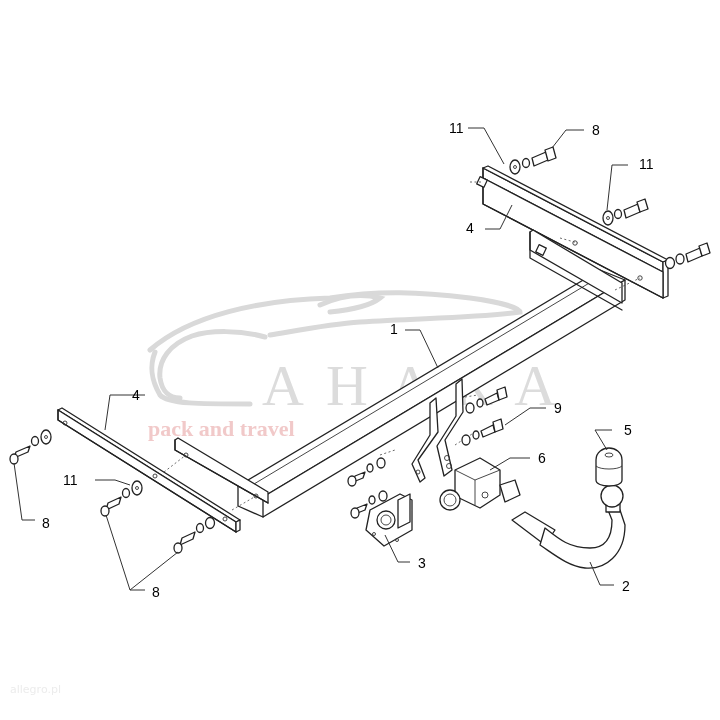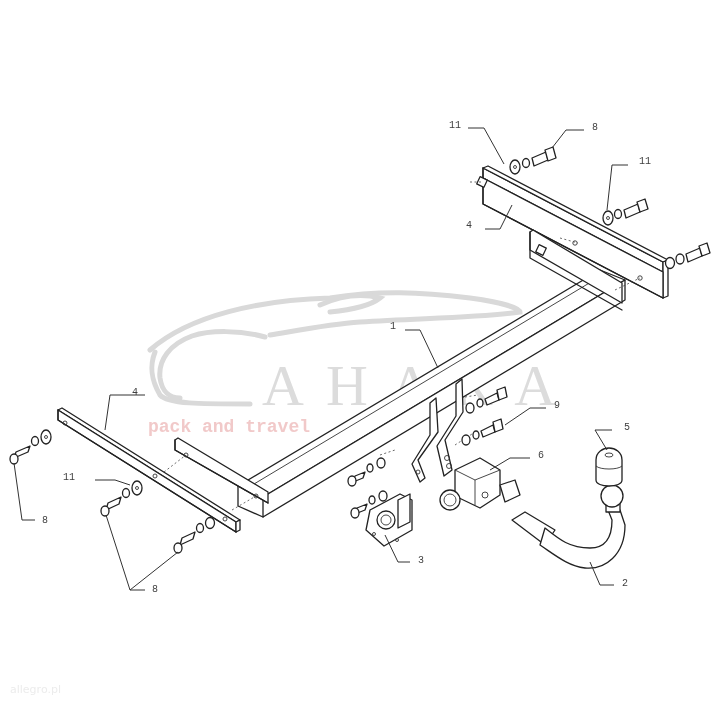--- a/index.html
+++ b/index.html
@@ -5,23 +5,23 @@
   html,body{margin:0;padding:0;background:#ffffff;}
   body{width:720px;height:720px;overflow:hidden;position:relative;font-family:"DejaVu Sans","Liberation Sans",sans-serif;}
   #stage{position:absolute;left:0;top:0;width:720px;height:720px;}
   svg{position:absolute;left:0;top:0;}
   .ln{stroke:#222;stroke-width:1.3;fill:none;stroke-linejoin:round;stroke-linecap:round;}
   .lnf{stroke:#222;stroke-width:1.3;fill:#fff;stroke-linejoin:round;}
   .thin{stroke:#333;stroke-width:0.9;fill:none;}
   .dash{stroke:#444;stroke-width:0.8;fill:none;stroke-dasharray:2 2.5;}
   .leader{stroke:#333;stroke-width:1;fill:none;}
   .wm{stroke:#d9d9d9;stroke-width:5;fill:none;stroke-linecap:round;}
-  .lbl{position:absolute;font-family:Liberation Mono, monospace;font-size:10px;color:#404040;line-height:1;white-space:nowrap;}
+  .lbl{position:absolute;font-family:Liberation Sans, sans-serif;font-size:14px;color:#000000;line-height:1;white-space:nowrap;}
   .wm-title{position:absolute;left:262px;top:357px;font-family:"Liberation Serif","DejaVu Serif",serif;font-size:58px;letter-spacing:22px;color:#d6d6d6;opacity:0.85;line-height:1;}
-  .wm-sub{position:absolute;left:148px;top:418px;font-family:Liberation Mono, monospace;font-weight:bold;font-size:18px;color:#f0c4c4;opacity:0.9;line-height:1;}
+  .wm-sub{position:absolute;left:148px;top:418px;font-family:Liberation Serif, serif;font-weight:bold;font-size:22px;color:#f0c4c4;opacity:0.9;line-height:1;}
   .footer-wm{position:absolute;left:10px;top:684px;font-family:"DejaVu Sans","Liberation Sans",sans-serif;font-size:11px;color:#ececec;line-height:1;}
 </style>
 </head>
 <body>
 
 <div id="stage">
 
   <svg width="720" height="720">
     <path class="wm" d="M150,350 C190,315 260,300 330,298 C380,290 420,292 470,298 C500,302 520,308 520,312 C480,318 420,318 360,322 C330,324 300,330 270,335"></path>
     <path class="wm" d="M265,337 C240,330 210,330 192,336 C170,344 158,360 160,378 C162,392 170,398 180,398"></path>

